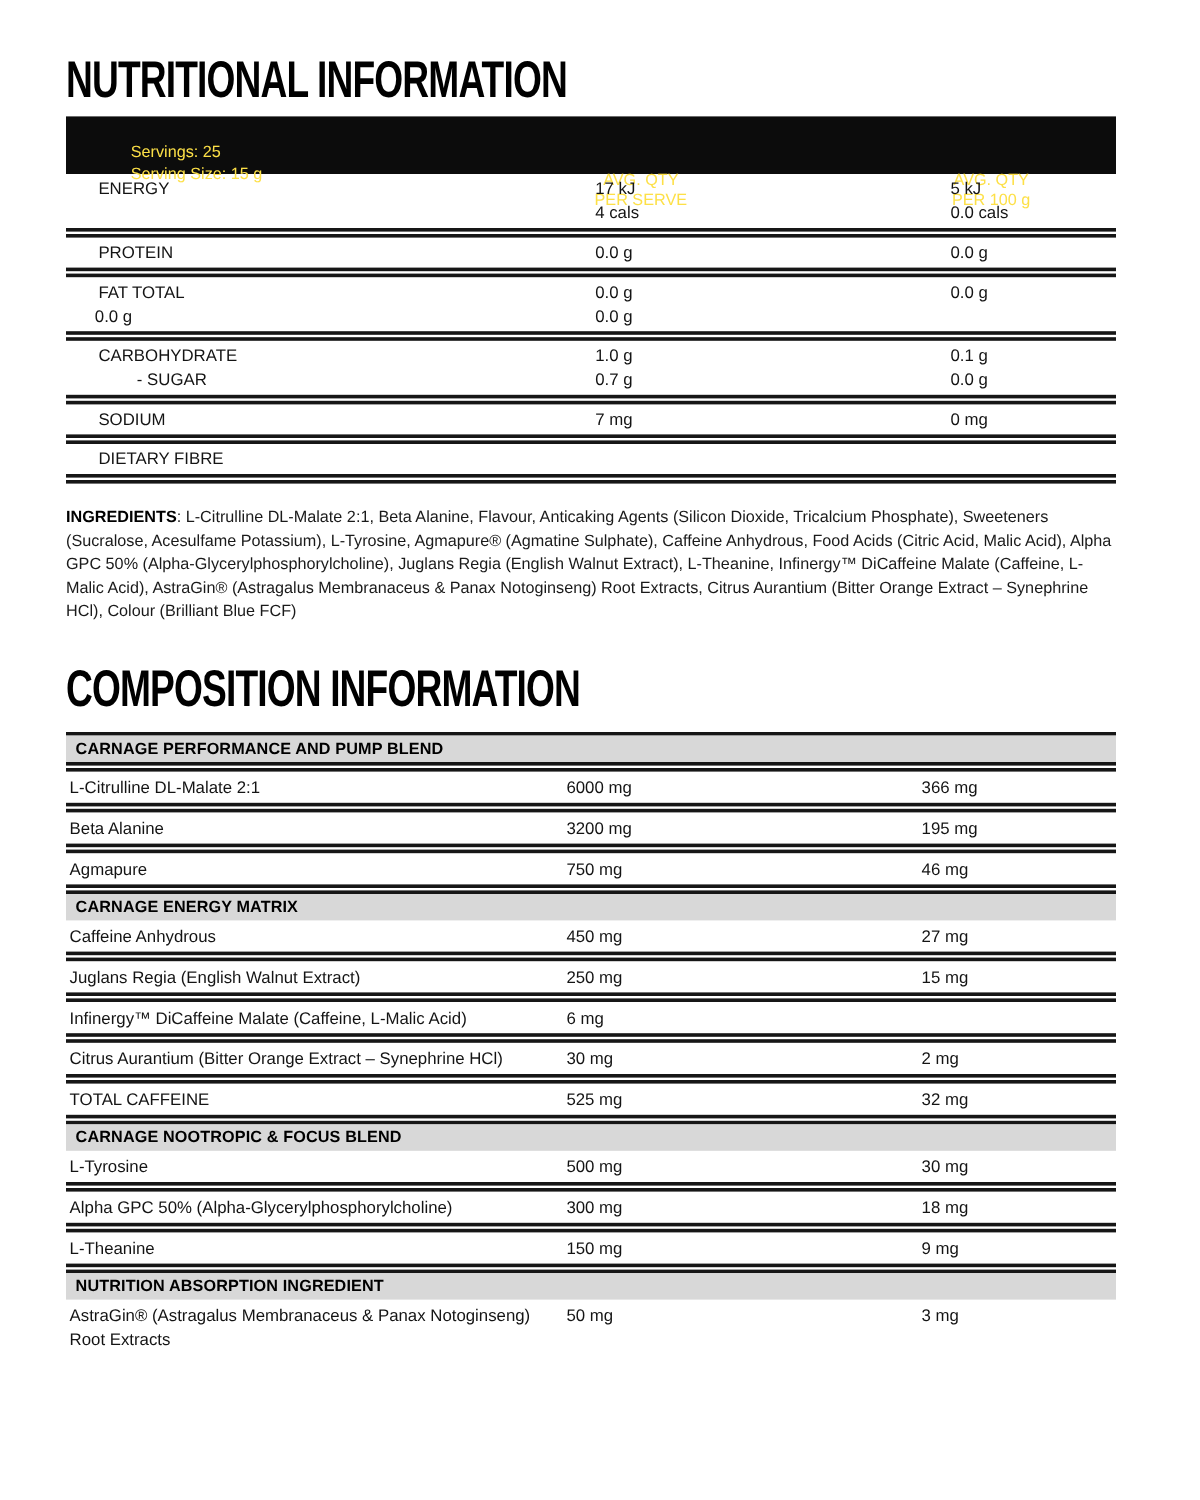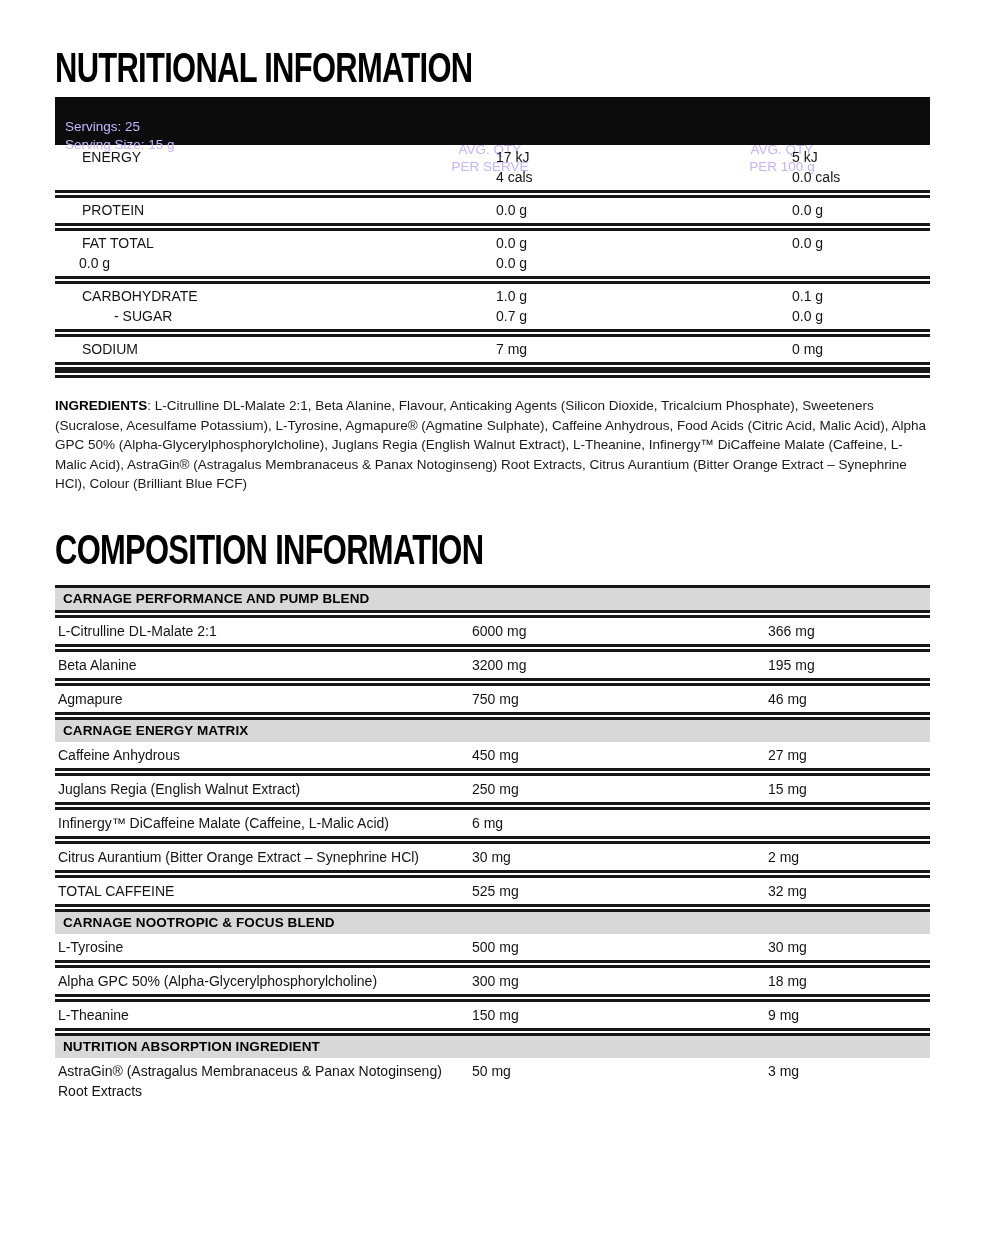--- a/index.html
+++ b/index.html
@@ -16,22 +16,22 @@
     font-size:43px; font-weight:800; letter-spacing:-1px; line-height:1.0;
     white-space:nowrap; color:#000;
     transform:scaleX(0.72); transform-origin:left center;
     margin-bottom:8px;
   }
   .big-title.second { margin-top:34px; margin-bottom:14px; }
 
   
   .nbar {
     display:grid; grid-template-columns:325px 220px 72px 220px 1fr;
-    align-items:center; background:#0c0c0c; color:#c4b5fd;
-    height:48px; width:875px;
+    align-items:center; background:#0c0c0c; color:#fde047;
+    height:48px; width:875px;padding-left:44px;
   }
   .nbar-left { padding-left:10px; font-size:13.5px; line-height:18px; font-weight:400; }
   .nbar-col  { text-align:center; font-size:13.5px; line-height:17px;margin-top:44px; }
 
   
   .nline, .crow { display:grid; grid-template-columns:417px 296px 1fr; }
   .nline { line-height:20px; font-size:14px; }
   .ngroup { padding:2px 0 3px;margin-left:24px; }
   .ncell.nlabel { padding-left:3px; }
   .ncell.indent { padding-left:35px; }
@@ -126,20 +126,27 @@
       </div>
       <div class="dline"></div>
       <div class="ngroup">
         <div class="nline">
           <div class="ncell nlabel">SODIUM</div>
           <div class="ncell nserve">7 mg</div>
           <div class="ncell nper100">0 mg</div>
         </div>
       </div>
       <div class="dline"></div>
+      <div class="ngroup">
+        <div class="nline">
+          <div class="ncell nlabel">DIETARY FIBRE</div>
+          <div class="ncell nserve"></div>
+          <div class="ncell nper100"></div>
+        </div>
+      </div>
       <div class="dline"></div>
     </div>
 
   <p class="ingredients"><b>INGREDIENTS</b><span>: L-Citrulline DL-Malate 2:1, Beta Alanine, Flavour, Anticaking Agents (Silicon Dioxide, Tricalcium Phosphate), Sweeteners (Sucralose, Acesulfame Potassium), L-Tyrosine, Agmapure® (Agmatine Sulphate), Caffeine Anhydrous, Food Acids (Citric Acid, Malic Acid), Alpha GPC 50% (Alpha-Glycerylphosphorylcholine), Juglans Regia (English Walnut Extract), L-Theanine, Infinergy™ DiCaffeine Malate (Caffeine, L-Malic Acid), AstraGin® (Astragalus Membranaceus &amp; Panax Notoginseng) Root Extracts, Citrus Aurantium (Bitter Orange Extract – Synephrine HCl), Colour (Brilliant Blue FCF)</span></p>
 
   <div class="big-title second">COMPOSITION INFORMATION</div>
 
   <div id="crows">
       <div class="sline"></div>
       <div class="band">CARNAGE PERFORMANCE AND PUMP BLEND</div>

